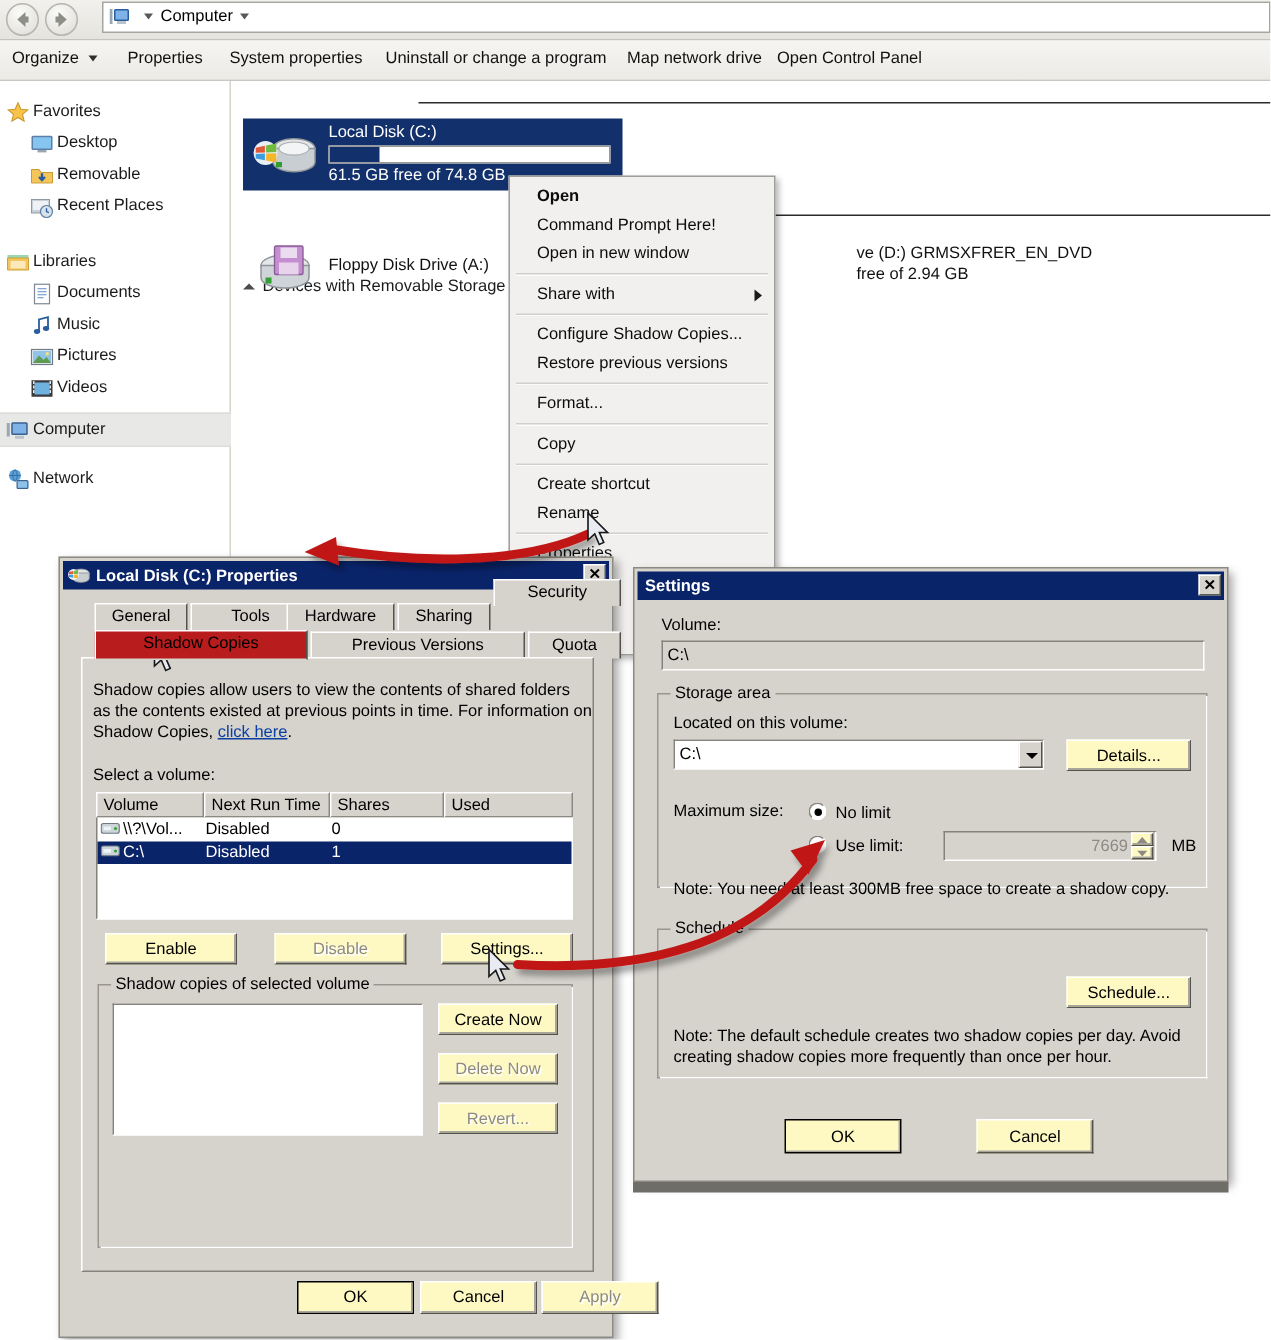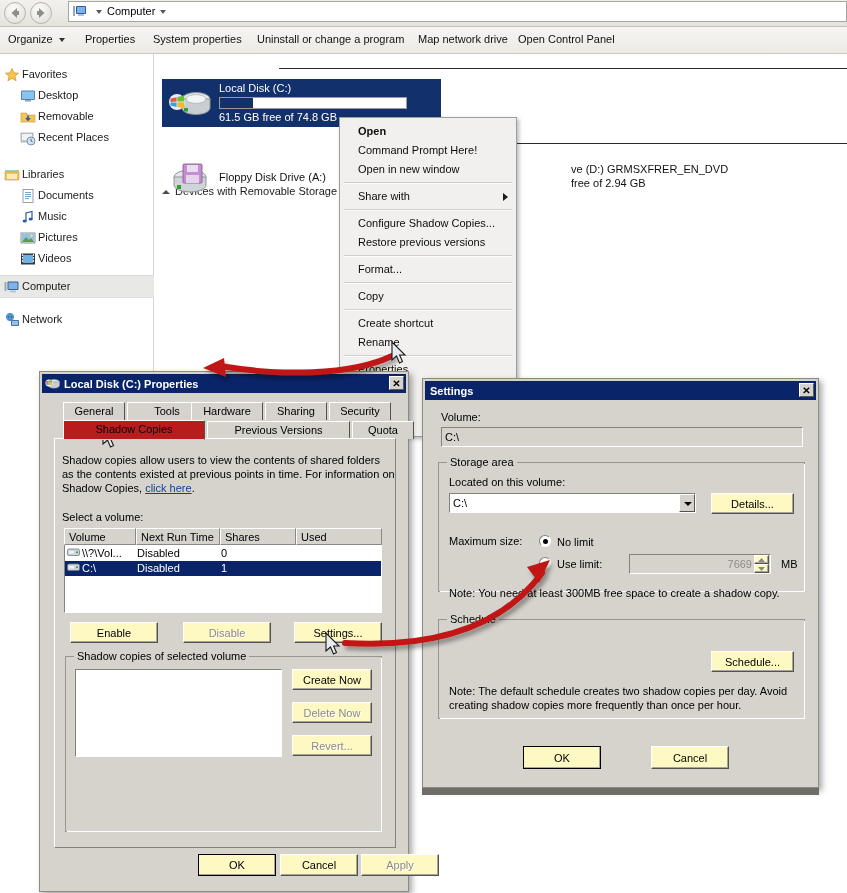--- a/index.html
+++ b/index.html
@@ -44,21 +44,21 @@
   .nav-row.child .nav-ico{left:20px;}
 
   
   #content{position:absolute;left:154px;top:0;width:693px;height:706px;background:#fff;}
   .grp-hdr{position:absolute;font-size:11px;color:#1b1b1b;white-space:nowrap;margin-top:48px;}
   .grp-tri{display:inline-block;width:0;height:0;
      border-left:4px solid transparent;border-right:4px solid transparent;
      border-bottom:4.5px solid #4c4c4c;margin-right:5px;vertical-align:middle;}
   .grp-line{position:absolute;height:1px;background:#2b2b2b;}
 
-  .drive-tile{position:absolute;padding-left:26px;}
+  .drive-tile{position:absolute;}
   .drive-tile.sel{background:#12306b;}
   .drive-name{position:absolute;font-size:11px;white-space:nowrap;}
   .drive-sub{position:absolute;font-size:11px;white-space:nowrap;}
   .meter{position:absolute;border:1px solid #9a9a9a;background:#fff;box-sizing:border-box;}
   .meter .fill{height:100%;background:#12306b;}
 
   
   #ctxmenu{position:absolute;left:339px;top:117px;width:178px;height:320px;
      background:#f1f0ee;border:1px solid #9d9d9a;box-sizing:border-box;
      box-shadow:2px 2px 4px rgba(0,0,0,.28);}
@@ -383,21 +383,21 @@
       </svg>
     </span>
     <span class="tb-title">Local Disk (C:) Properties</span>
     <div class="closebtn">✕</div>
   </div>
 
   <div class="tab" style="left:23px;top:30px;width:62px">General</div>
   <div class="tab" style="left:87px;top:30px;width:80px">Tools</div>
   <div class="tab" style="left:151px;top:30px;width:72px">Hardware</div>
   <div class="tab" style="left:225px;top:30px;width:62px">Sharing</div>
-  <div class="tab" style="left:289px;top:30px;width:62px">Security</div>
+  <div class="tab" style="left:289px;top:14px;width:85px">Security</div>
 
   <div class="tab active" style="left:23px;top:48px;width:142px">Shadow Copies</div>
   <div class="tab" style="left:167px;top:49px;width:143px">Previous Versions</div>
   <div class="tab" style="left:312px;top:49px;width:62px">Quota</div>
 
   <div style="position:absolute;left:14px;top:66px;width:342px;height:410px;background:#d6d3cd;border-top:1px solid #fff;border-left:1px solid #fff;border-right:1px solid #85827c;border-bottom:1px solid #85827c;box-sizing:border-box"></div>
 
   <div class="txt" style="left:22px;top:82px">Shadow copies allow users to view the contents of shared folders</div>
   <div class="txt" style="left:22px;top:96px">as the contents existed at previous points in time. For information on</div>
   <div class="txt" style="left:22px;top:110px">

